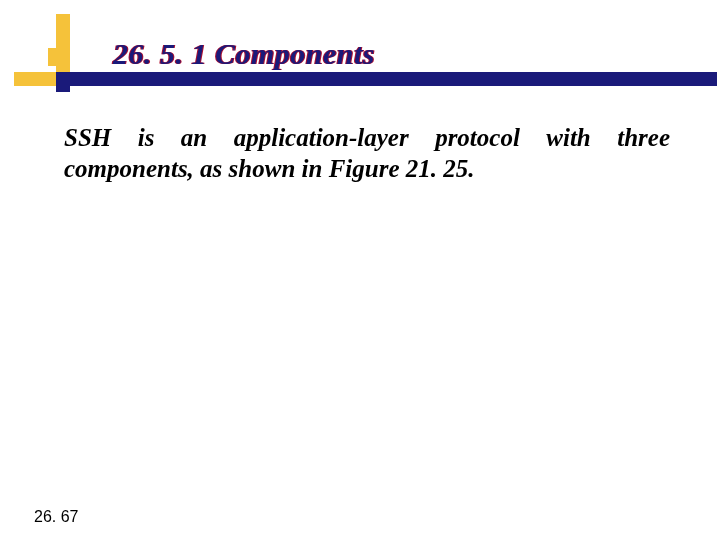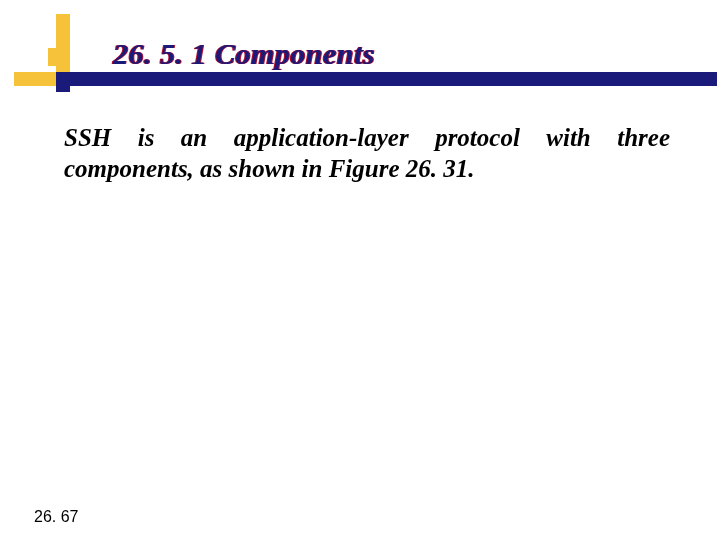--- a/index.html
+++ b/index.html
@@ -92,15 +92,15 @@
 
 <div class="header">
   <div class="bullet"></div>
   <div class="title">26. 5. 1  Components</div>
   <div class="hline-short"></div>
   <div class="hline-long"></div>
   <div class="vline-top"></div>
   <div class="vline-bottom"></div>
 </div>
 
-<div class="body-text">SSH is an application-layer protocol with three components, as shown in Figure 26. 31.</div>
+<div class="body-text">SSH is an application-layer protocol with three components, as shown in Figure 21. 25.</div>
 
 <div class="footer">26. 67</div>
 
 </body></html>

